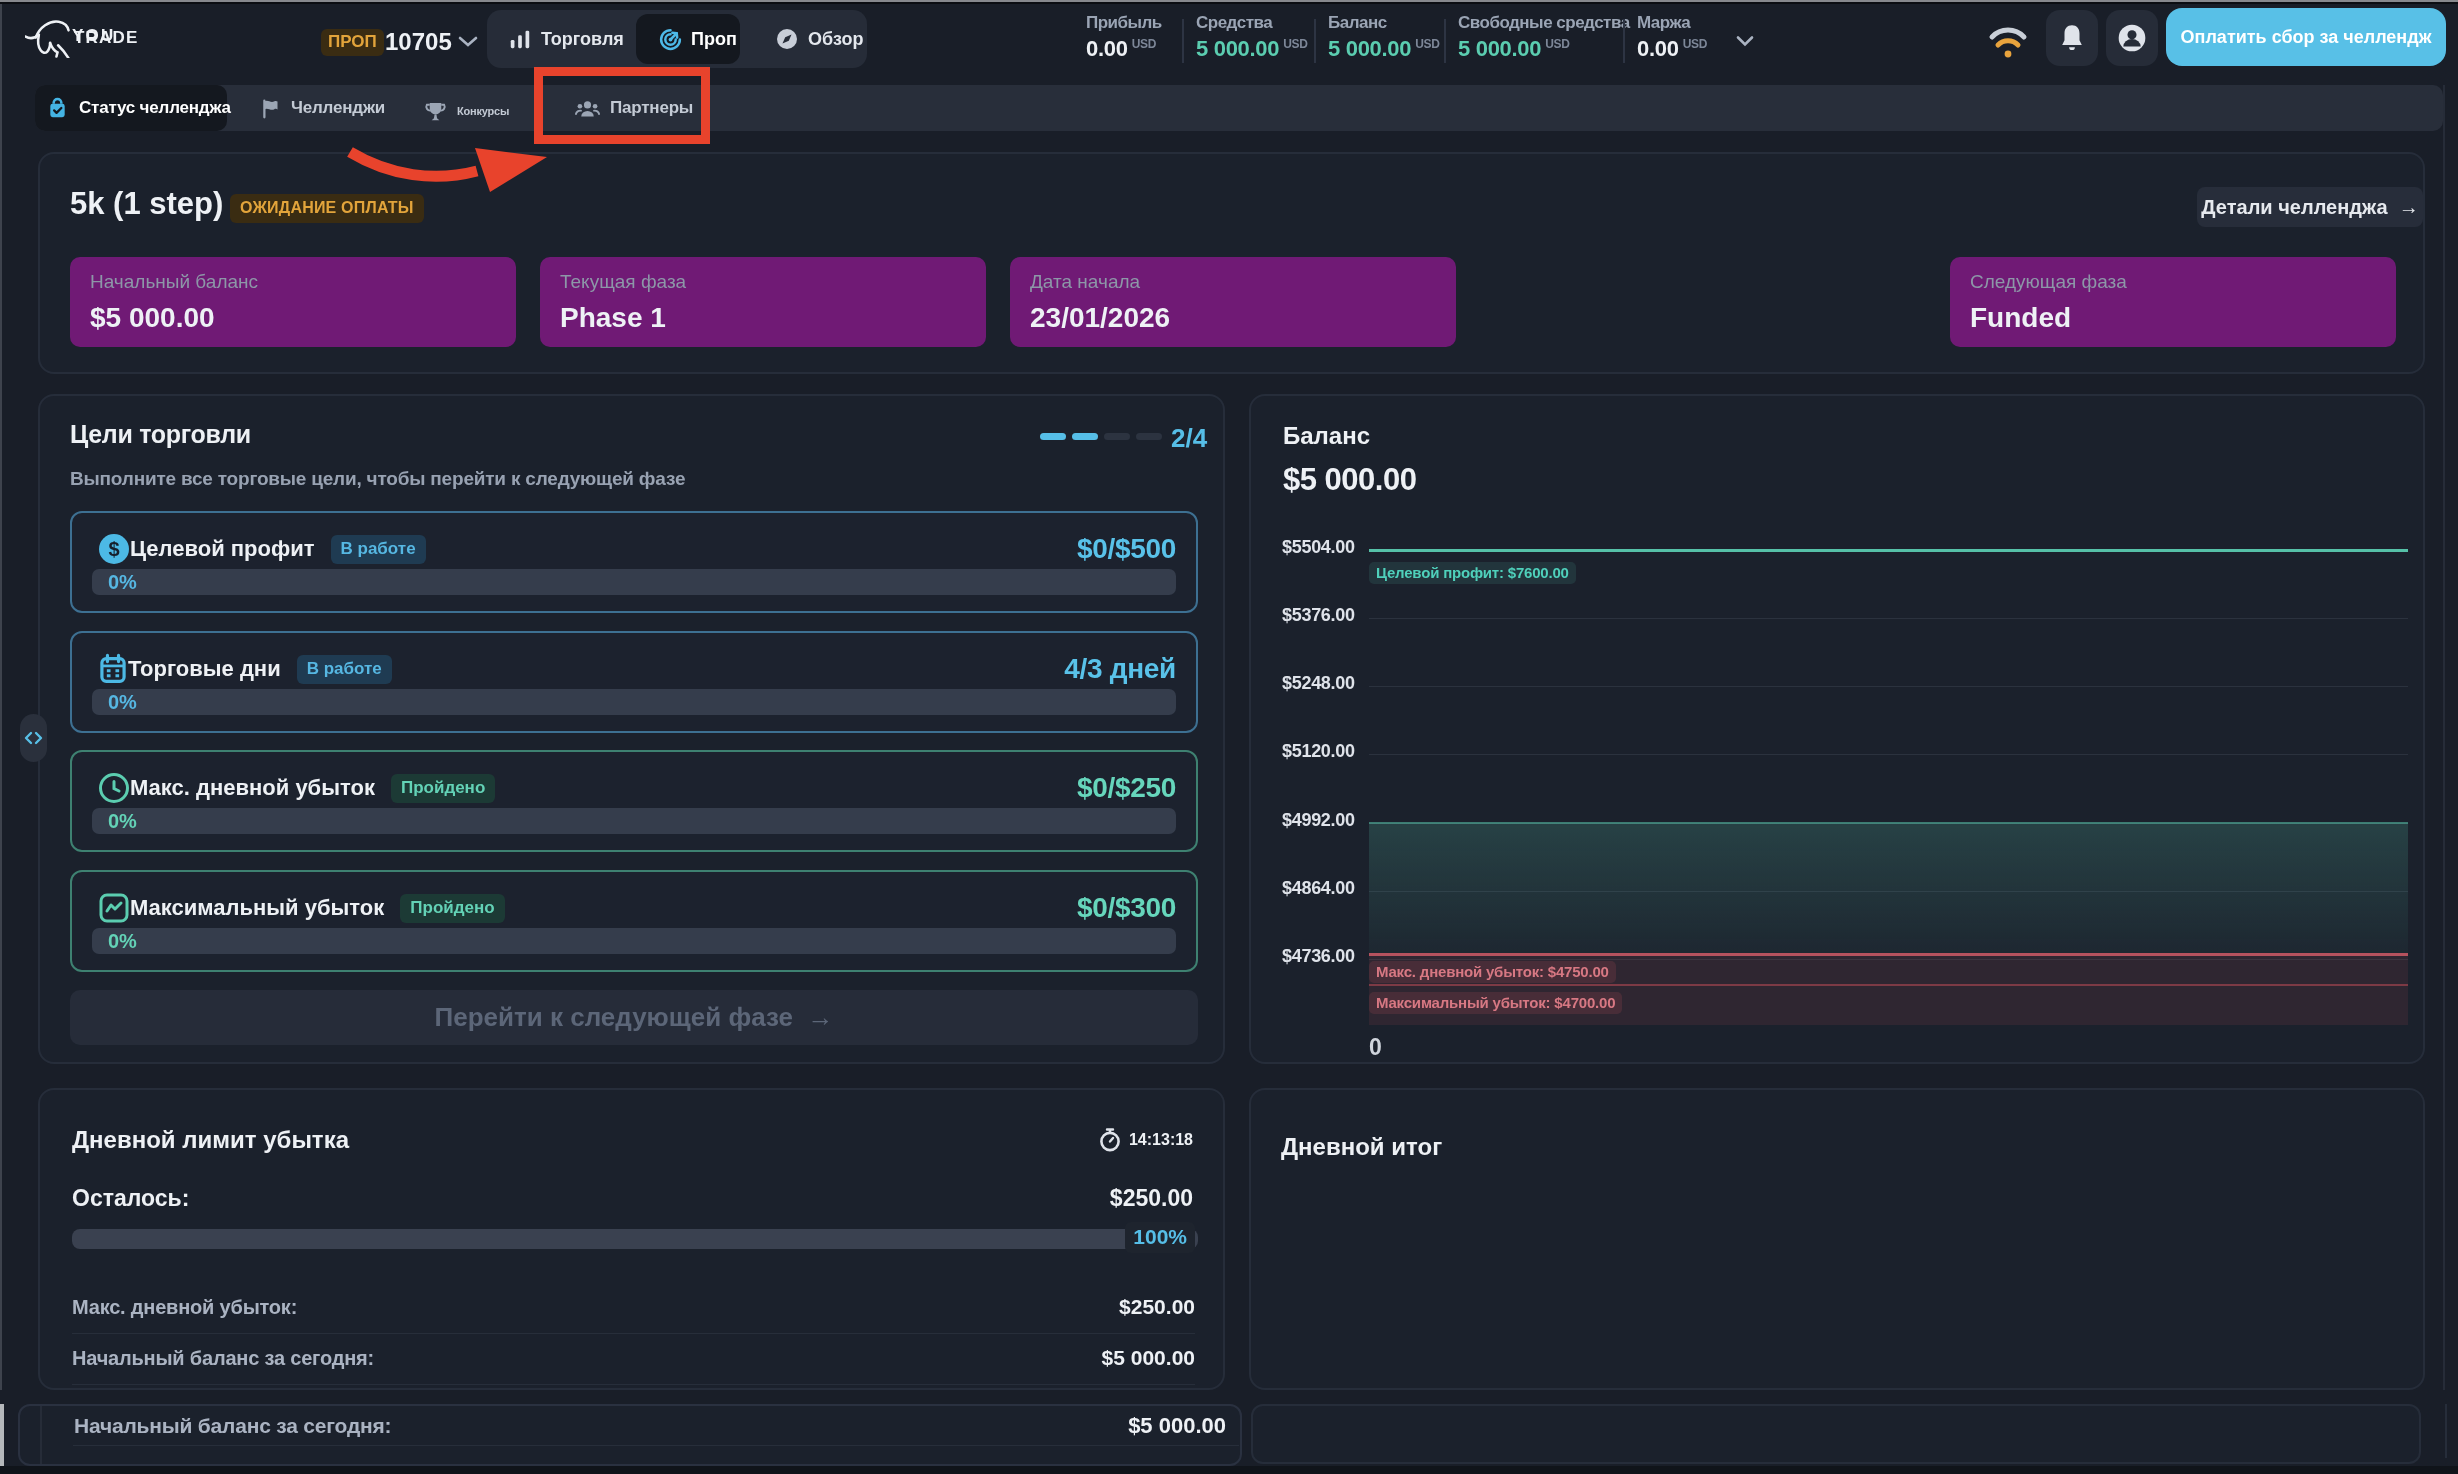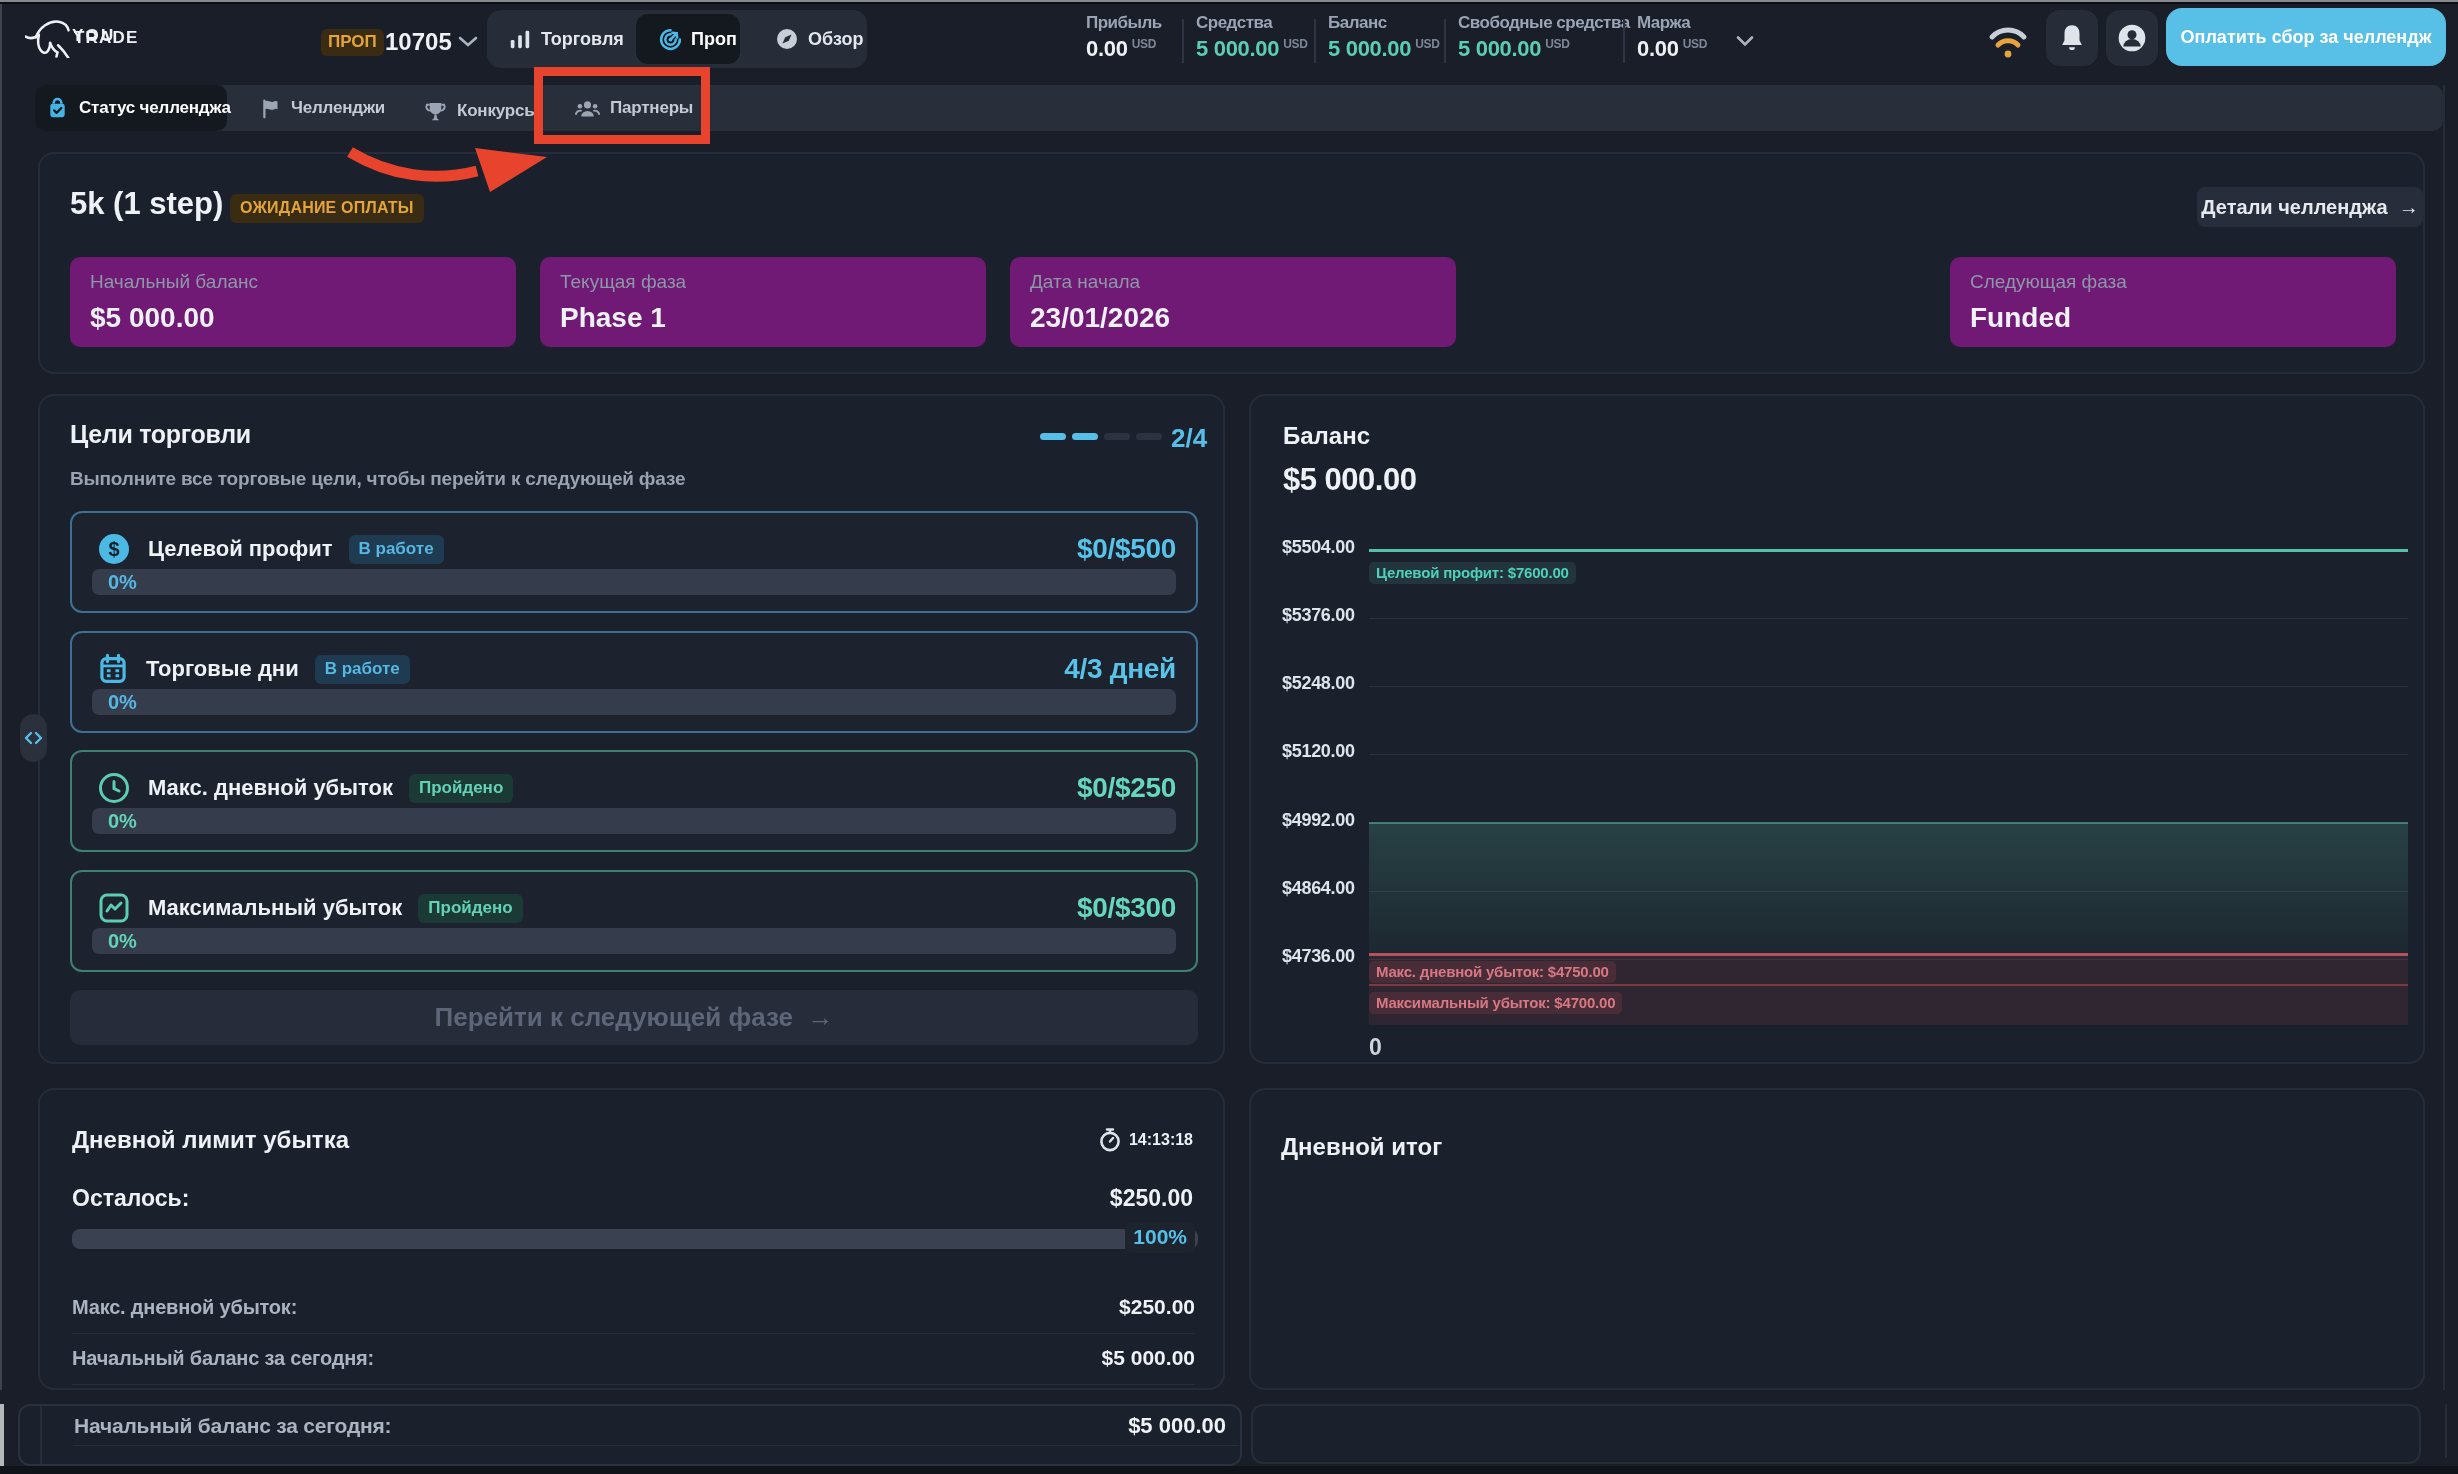--- a/index.html
+++ b/index.html
@@ -10,21 +10,21 @@
   .sup { font-size:12px; color:#7d8798; font-weight:bold; vertical-align:super; margin-left:4px; }
   .slab { font-size:17px; font-weight:bold; color:#9aa4b4; letter-spacing:-0.5px; }
   .sval { font-size:22px; font-weight:bold; letter-spacing:-0.3px; }
   .teal { color:#5bcdb0; }
   .divline { position:absolute; width:2px; top:16px; height:44px; background:#2d3443; }
   .statbox { position:absolute; top:103px; height:90px; background:#701a75; border-radius:10px; padding:14px 20px; }
   .statbox .lab { font-size:19px; color:#8d97a8; }
   .statbox .val { font-size:28px; font-weight:bold; margin-top:9px; }
   .goal { position:absolute; left:30px; width:1128px; height:102px; border-radius:12px; background:#1c222e; }
   .goal .row { position:absolute; left:26px; right:20px; top:19px; height:34px; display:flex; align-items:center; white-space:nowrap; }
-  .goal .ttl { font-size:22px; font-weight:bold; margin-left:18px; }
+  .goal .ttl { font-size:22px; font-weight:bold; }
   .goal .badge { font-size:17px; font-weight:bold; margin-left:16px; border-radius:6px; padding:4px 10px 5px; }
   .goal .val { margin-left:auto; font-size:28px; letter-spacing:-0.3px; font-weight:bold; }
   .goal .track { position:absolute; left:20px; right:20px; top:56px; height:26px; background:#353d4c; border-radius:7px; }
   .goal .pct { position:absolute; left:16px; top:2px; font-size:20px; font-weight:bold; }
   .brow { position:absolute; left:32px; right:28px; height:34px; display:flex; align-items:center; }
   .brow .lab { font-size:20px; color:#aab3c2; font-weight:bold; letter-spacing:-0.2px; }
   .brow .val { margin-left:auto; font-size:21px; font-weight:bold; }
   .hdiv { position:absolute; left:32px; right:28px; height:1px; background:#272e3a; }
   .ylab { left:31px; font-size:18px; font-weight:bold; color:#dfe3ea; letter-spacing:-0.3px; }
   .gline { left:118px; width:1039px; height:1px; background:#2b323e; }
@@ -123,21 +123,21 @@
       </svg>
     Статус челленджа
   </div>
   <div class="abs" style="left:225px;top:0;height:46px;display:flex;align-items:center;font-size:17px;letter-spacing:-0.2px;font-weight:bold;color:#c3cad4;">
     <svg width="21" height="21" viewBox="0 0 24 24" style="margin-right:10px;">
         <path d="M5 22 L5 3" stroke="#9ba5b4" stroke-width="2.6" stroke-linecap="round"></path>
         <path d="M5 4 C9 1.5 12 6 16 4 C18 3 19 3.5 20 4 L20 13 C19 12.5 18 12 16 13 C12 15 9 10.5 5 13 Z" fill="#9ba5b4"></path>
       </svg>
     Челленджи
   </div>
-  <div class="abs" style="left:389px;top:0;height:52px;display:flex;align-items:center;font-size:17px;letter-spacing:-0.2px;font-weight:bold;color:#c3cad4;">
+  <div class="abs" style="left:389px;top:0;height:52px;display:flex;align-items:center;font-size:11px;letter-spacing:-0.2px;font-weight:bold;color:#c3cad4;">
     <svg width="23" height="23" viewBox="0 0 24 24" style="margin-right:10px;">
         <path d="M6 3 L18 3 L18 9 a6 6 0 0 1 -12 0 Z" fill="#9ba5b4"></path>
         <path d="M6 5 L3 5 a4 4 0 0 0 4 6 M18 5 L21 5 a4 4 0 0 1 -4 6" stroke="#9ba5b4" stroke-width="2" fill="none"></path>
         <path d="M11 15 L13 15 L13.6 19 L16 21 L8 21 L10.4 19 Z" fill="#9ba5b4"></path>
       </svg>
     Конкурсы
   </div>
   <div class="abs" style="left:540px;top:0;height:46px;display:flex;align-items:center;font-size:17px;letter-spacing:-0.2px;font-weight:bold;color:#c3cad4;">
     <svg width="25" height="23" viewBox="0 0 28 24" style="margin-right:10px;">
         <circle cx="14" cy="8" r="4" fill="#9ba5b4"></circle>

